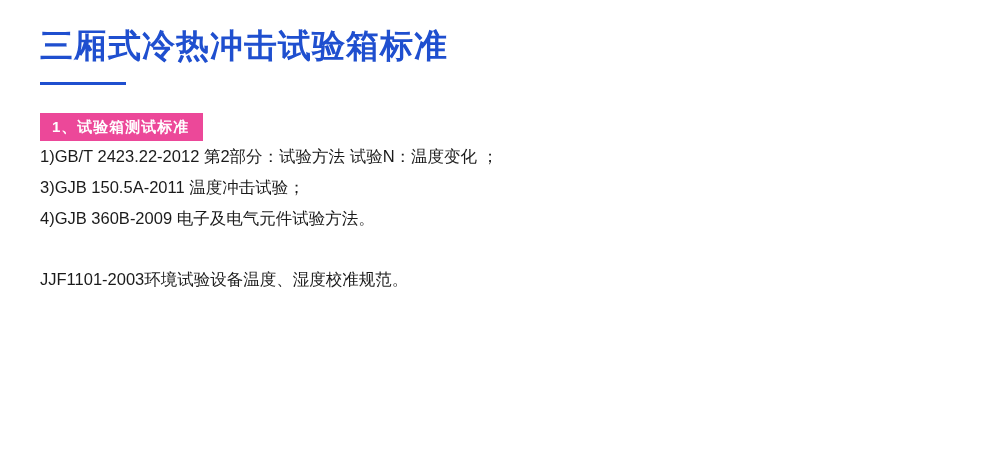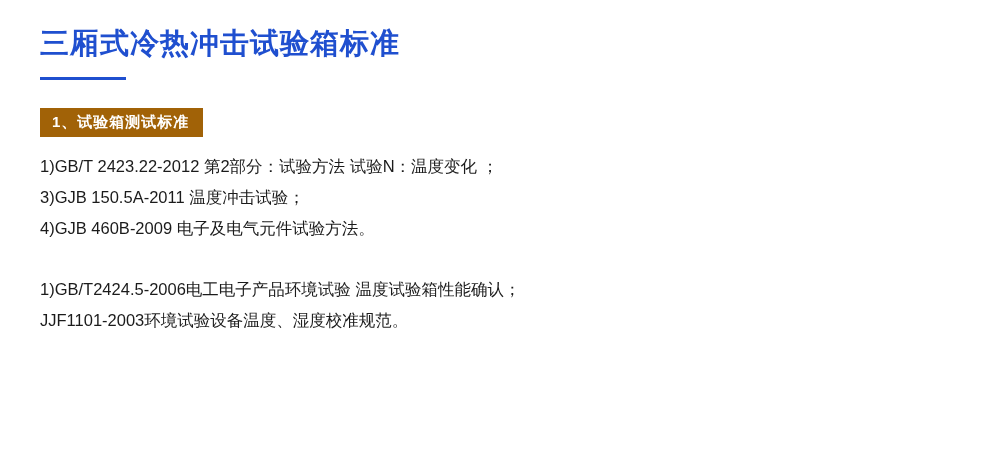--- a/index.html
+++ b/index.html
@@ -18,51 +18,50 @@
     position: relative;
     width: 1000px;
     height: 475px;
     box-sizing: border-box;
     padding: 0 40px;
   }
   .title-block {
     padding-top: 26px;
   }
   .main-title {
-    font-size: 29px;
+    font-size: 33px;
     font-weight: bold;
     color: #1f4fcf;
     letter-spacing: 1px;
     line-height: 1.2;
     margin: 0;
   }
   .title-rule {
     width: 86px;
     height: 3px;
     background: #1f4fcf;
     margin-top: 16px;
   }
   .section {
     margin-top: 28px;
   }
   .section + .section {
     margin-top: 30px;
   }
   .section-heading {
     display: inline-block;
-    background: #a16207;
+    background: #ec4899;
     color: #ffffff;
     font-size: 15px;
     font-weight: bold;
     letter-spacing: 1px;
     padding: 5px 14px 5px 12px;
     line-height: 1.25;
   }
   .lines {
-    margin-top: 14px;
   }
   .line {
     font-size: 16.5px;
     line-height: 31px;
     color: #1b1b1b;
     white-space: nowrap;
   }
 </style>
 </head>
 <body>
@@ -72,24 +71,23 @@
   <div class="title-block">
     <h1 class="main-title">三厢式冷热冲击试验箱标准</h1>
     <div class="title-rule"></div>
   </div>
 
   <div class="section">
     <div class="section-heading">1、试验箱测试标准</div>
     <div class="lines">
       <div class="line">1)GB/T 2423.22-2012 第2部分：试验方法 试验N：温度变化 ；</div>
       <div class="line">3)GJB 150.5A-2011 温度冲击试验；</div>
-      <div class="line">4)GJB 460B-2009 电子及电气元件试验方法。</div>
+      <div class="line">4)GJB 360B-2009 电子及电气元件试验方法。</div>
     </div>
   </div>
 
   <div class="section">
     <div class="lines">
-      <div class="line">1)GB/T2424.5-2006电工电子产品环境试验 温度试验箱性能确认；</div>
       <div class="line">JJF1101-2003环境试验设备温度、湿度校准规范。</div>
     </div>
   </div>
 
 </div>
 
 </body></html>

